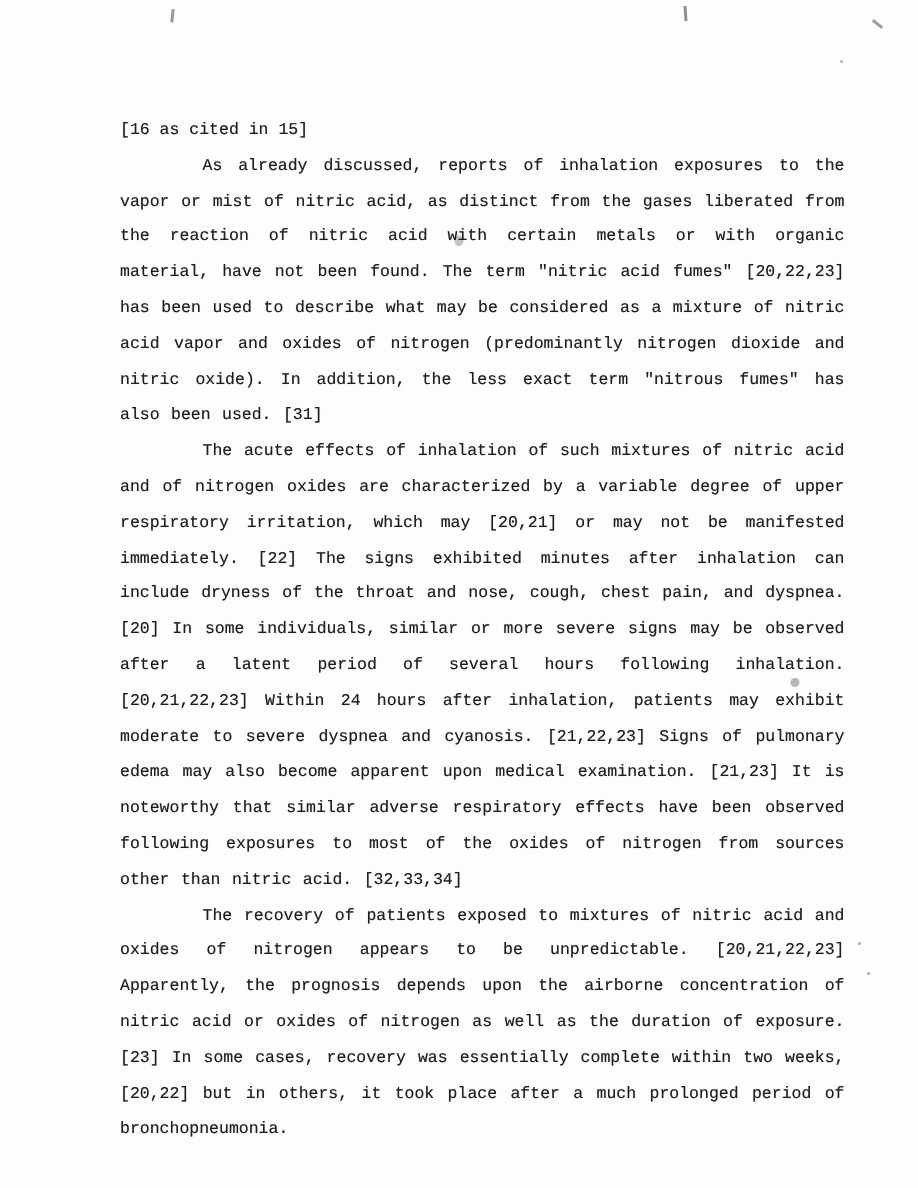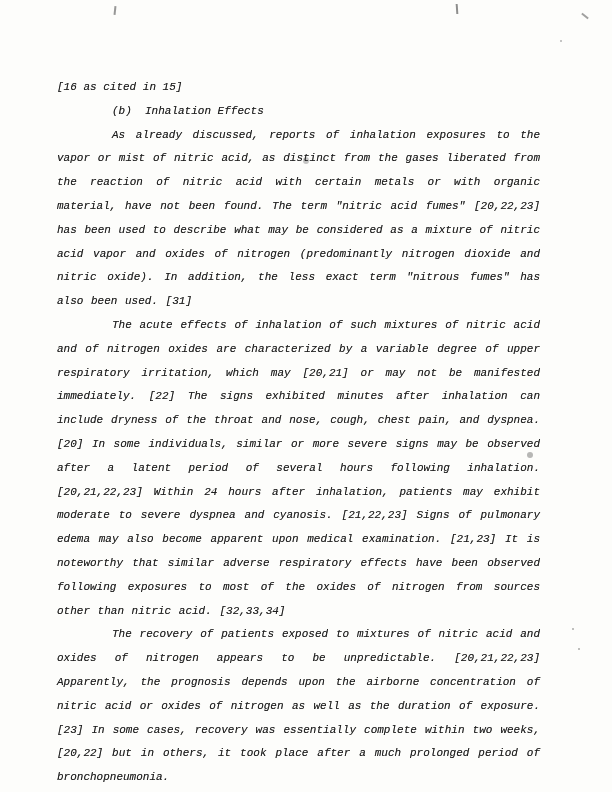--- a/index.html
+++ b/index.html
@@ -17,28 +17,27 @@
     width: 612px;
     height: 792px;
     background: #fdfdfb;
     overflow: hidden;
     color: #1e1e1e;
     font-family: "Liberation Mono", "DejaVu Sans Mono", monospace;
     -webkit-font-smoothing: antialiased;
   }
   .content {
     position: absolute;
-    left: 57px;
+    left: 80px;
     top: 76px;
     width: 483px;
     font-size: 11px;
     line-height: 23.8px;
     text-align: justify;
     text-shadow: 0 0 0.5px rgba(30,30,30,0.55);
-    font-style: italic;
   }
   .citation {
     text-align: left;
     white-space: pre-wrap;
   }
   .heading {
     text-indent: 55px;
     text-align: left;
     white-space: pre-wrap;
   }
@@ -82,21 +81,20 @@
   <div class="artifact a3"></div>
   <div class="artifact a4"></div>
   <div class="artifact a5"></div>
   <div class="artifact a6"></div>
   <div class="artifact a7"></div>
   <div class="artifact a8"></div>
 
   <div class="content">
     <div class="citation">[16 as cited in 15]</div>
 
-    <div class="heading">(b)  Inhalation Effects</div>
 
     <p class="para">As already discussed, reports of inhalation exposures to the vapor or mist of nitric acid, as distinct from the gases liberated from the reaction of nitric acid with certain metals or with organic material, have not been found.  The term "nitric acid fumes" [20,22,23] has been used to describe what may be considered as a mixture of nitric acid vapor and oxides of nitrogen (predominantly nitrogen dioxide and nitric oxide).  In addition, the less exact term "nitrous fumes" has also been used. [31]</p>
 
     <p class="para">The acute effects of inhalation of such mixtures of nitric acid and of nitrogen oxides are characterized by a variable degree of upper respiratory irritation, which may [20,21] or may not be manifested immediately. [22] The signs exhibited minutes after inhalation can include dryness of the throat and nose, cough, chest pain, and dyspnea. [20] In some individuals, similar or more severe signs may be observed after a latent period of several hours following inhalation. [20,21,22,23] Within 24 hours after inhalation, patients may exhibit moderate to severe dyspnea and cyanosis. [21,22,23] Signs of pulmonary edema may also become apparent upon medical examination. [21,23] It is noteworthy that similar adverse respiratory effects have been observed following exposures to most of the oxides of nitrogen from sources other than nitric acid. [32,33,34]</p>
 
     <p class="para">The recovery of patients exposed to mixtures of nitric acid and oxides of nitrogen appears to be unpredictable. [20,21,22,23] Apparently, the prognosis depends upon the airborne concentration of nitric acid or oxides of nitrogen as well as the duration of exposure. [23] In some cases, recovery was essentially complete within two weeks, [20,22] but in others, it took place after a much prolonged period of bronchopneumonia.</p>
   </div>
 
 
 </div>

